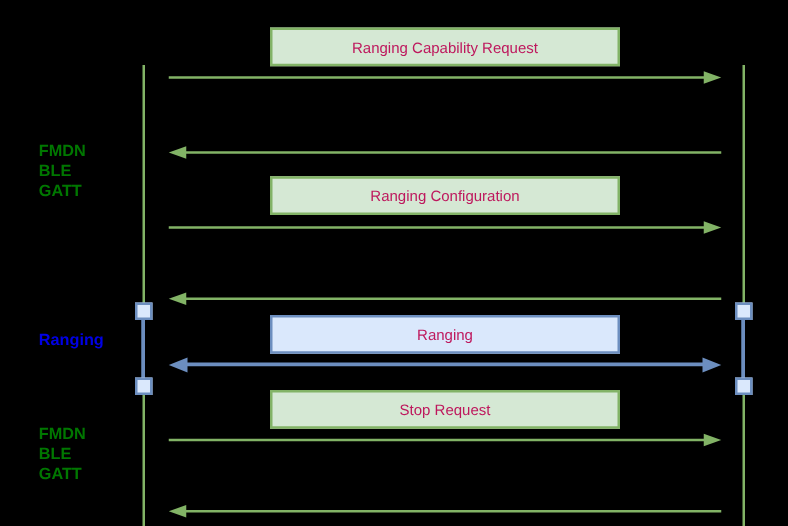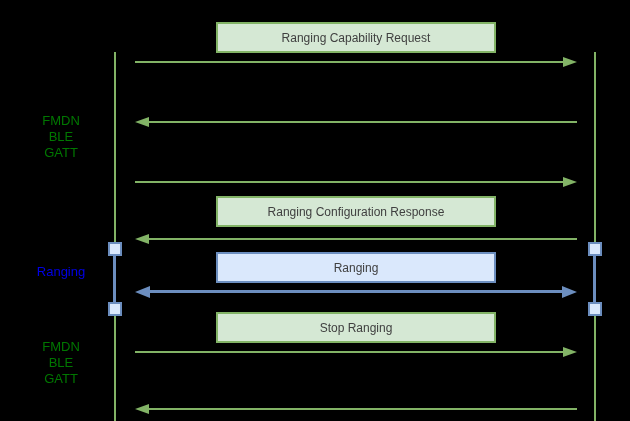--- a/index.html
+++ b/index.html
@@ -18,21 +18,21 @@
     position:absolute;width:10px;height:10px;background:#dae8fc;
     border:2px solid #6c8ebf;
   }
   .node.nl{left:108px;} .node.nr{left:588px;}
   .node.n-top{top:242px;} .node.n-bot{top:302px;}
 
   
   .msgbox{
     position:absolute;left:216px;width:280px;height:31px;box-sizing:border-box;
     display:flex;align-items:center;justify-content:center;
-    font-size:12px;color:#404040;text-align:center;
+    font-size:12px;color:#be185d;text-align:center;
   }
   .msgbox.theme-green{background:#d5e8d4;border:2px solid #82b366;}
   .msgbox.theme-blue{background:#dae8fc;border:2px solid #6c8ebf;}
   .m1{top:22px}.m2{top:82px}.m3{top:141px}.m4{top:196px}
   .m5{top:252px}.m6{top:312px}.m7{top:367px}
 
   
   .arrow{position:absolute;left:135px;width:442px;height:12px;}
   .a1{top:56px}.a2{top:116px}.a3{top:176px}.a4{top:233px}
   .a5{top:286px}.a6{top:346px}.a7{top:403px}
@@ -43,22 +43,22 @@
   .head{position:absolute;top:1px;width:0;height:0;
         border-top:5px solid transparent;border-bottom:5px solid transparent;}
   .head.hr{right:0;border-left:14px solid #82b366;}
   .head.hl{left:0;border-right:14px solid #82b366;}
   .arrow.theme-blue .head{top:0;border-top-width:6px;border-bottom-width:6px;}
   .arrow.theme-blue .head.hr{border-left:15px solid #6c8ebf;}
   .arrow.theme-blue .head.hl{border-right:15px solid #6c8ebf;}
 
   
   .sidelabel{
-    position:absolute;left:19px;width:84px;text-align:center;
-    font-weight:normal;font-size:13px;line-height:16px;
+    position:absolute;left:31px;width:84px;
+    font-weight:bold;font-size:13px;line-height:16px;
   }
   .sl1{top:113px;color:#007700;}
   .sl2{top:264px;color:#0000e6;}
   .sl3{top:339px;color:#007700;}
 </style>
 </head>
 <body>
 
 <div class="canvas">
 
@@ -81,28 +81,28 @@
   </div>
   <div class="sidelabel sl3">
     <div>FMDN</div>
     <div>BLE</div>
     <div>GATT</div>
   </div>
 
   <div class="msgbox theme-green m1">
     <span>Ranging Capability Request</span>
   </div>
-  <div class="msgbox theme-green m4">
-    <span>Ranging Configuration Response</span>
+  <div class="msgbox theme-green m3">
+    <span>Ranging Configuration</span>
   </div>
   <div class="msgbox theme-blue m5">
     <span>Ranging</span>
   </div>
   <div class="msgbox theme-green m6">
-    <span>Stop Ranging</span>
+    <span>Stop Request</span>
   </div>
 
   <div class="arrow dir-right a1">
     <i class="shaft"></i>
     <i class="head hr"></i>
   </div>
   <div class="arrow dir-left a2">
     <i class="shaft"></i>
     <i class="head hl"></i>
   </div>

